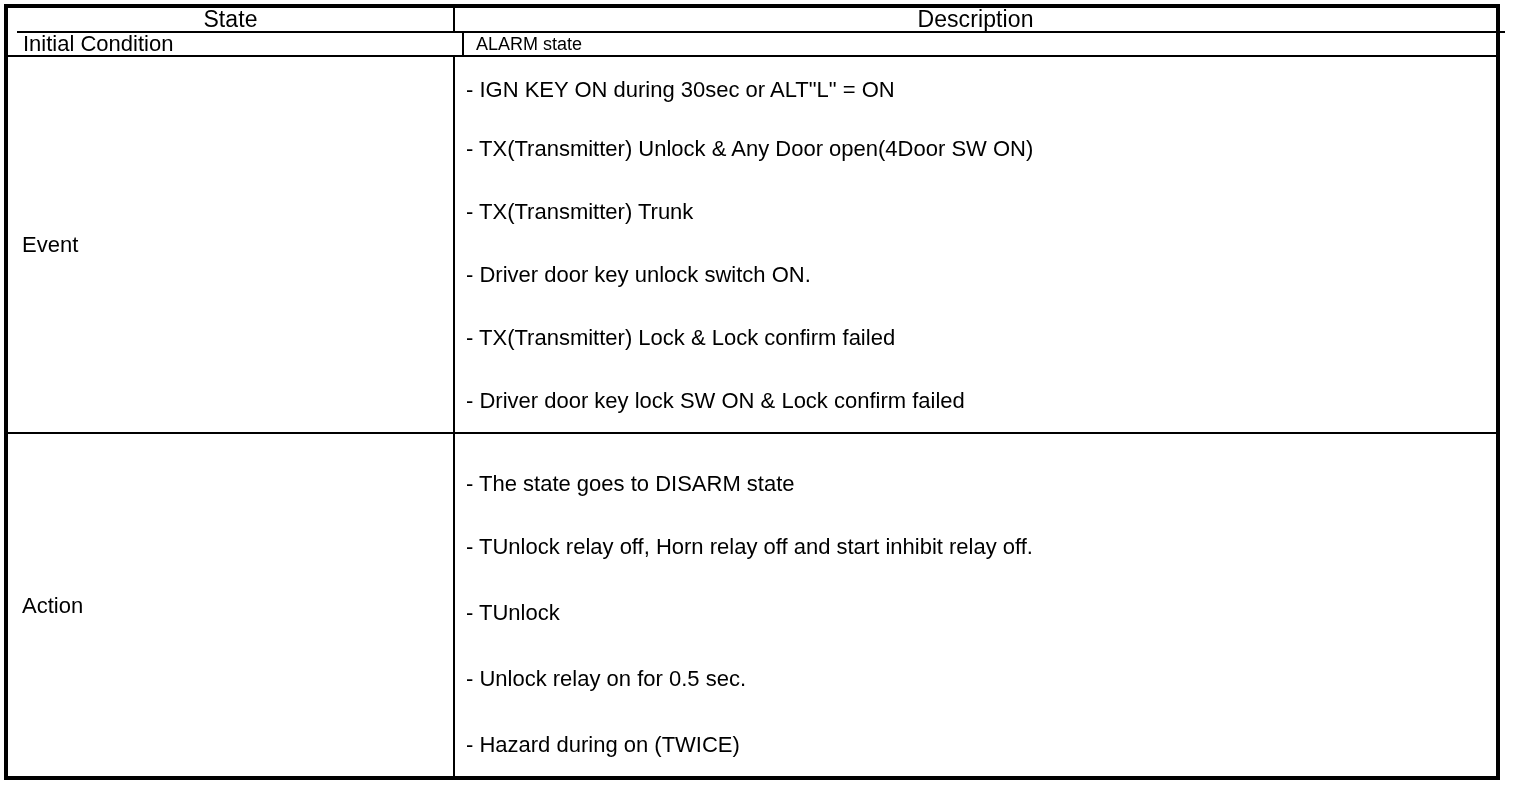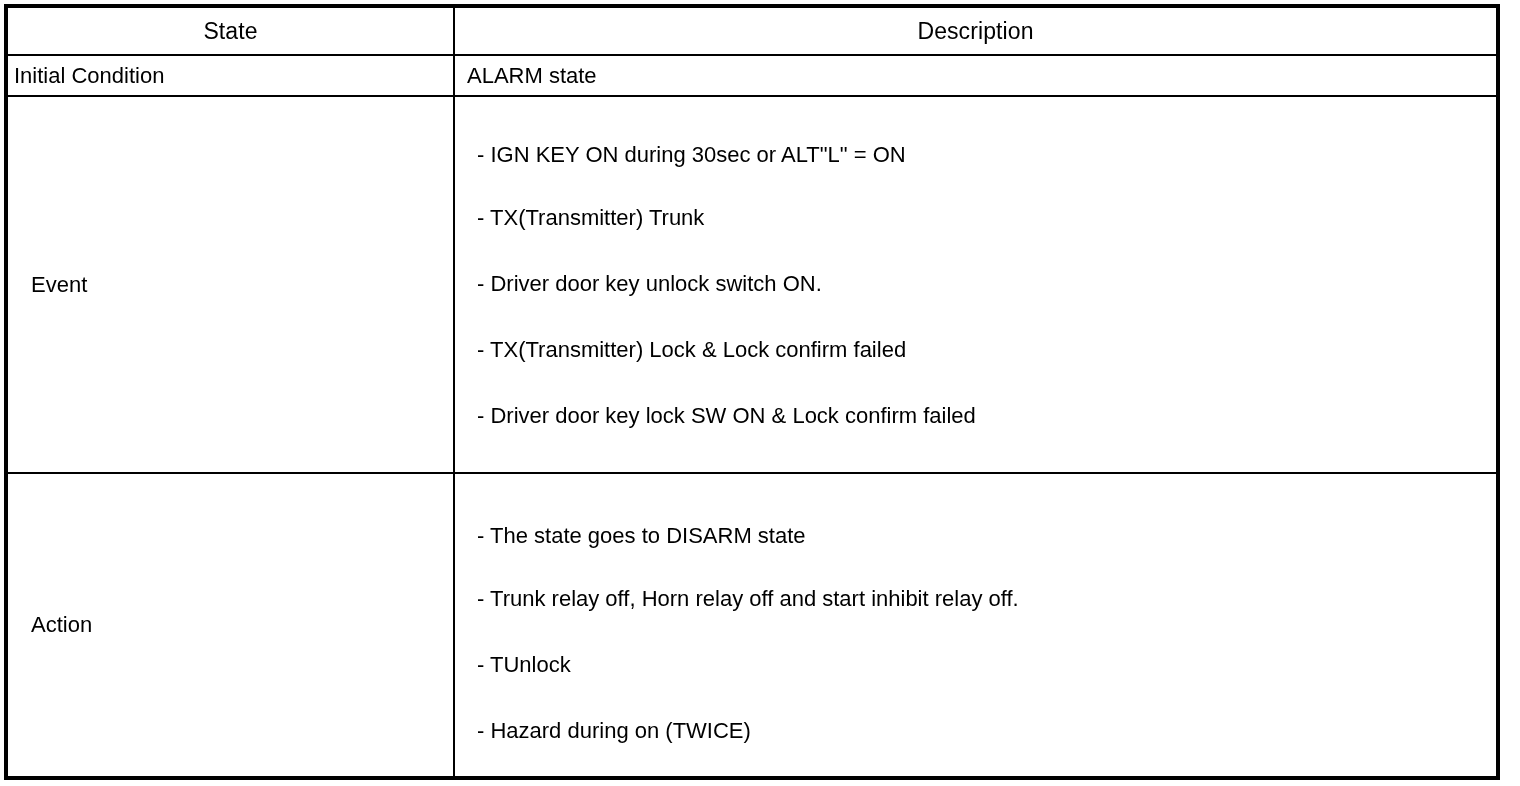--- a/index.html
+++ b/index.html
@@ -40,21 +40,21 @@
   .trow {
     display: flex;
     box-sizing: border-box;
     width: 100%;
   }
   .trow + .trow {
     border-top: 2px solid #000000;
   }
 
   .row-header   { height: 46px; }
-  .row-initial  { height: 41px; }
+  .row-initial  { height: 41px; margin-left: 9px; }
   .row-event    { height: 377px; }
   .row-action   { flex: 1 1 auto; }
 
   
   .cell {
     box-sizing: border-box;
     display: flex;
     flex-direction: column;
   }
   .cell-state {
@@ -83,31 +83,31 @@
     white-space: nowrap;
   }
 
   .label-text {
     font-size: 22px;
     line-height: 1;
     white-space: nowrap;
   }
 
   .value-text {
-    font-size: 22px;
+    font-size: 18px;
     line-height: 1;
     white-space: nowrap;
     padding-left: 6px;
   }
 
   
   .bullet-list {
     width: 100%;
     padding: 0 0 0 11px;
-    margin: 11px;
+    margin: 0;
     display: flex;
     flex-direction: column;
     justify-content: center;
     height: 100%;
     box-sizing: border-box;
   }
   .bullet-list.event-list {
     padding-top: 4px;
   }
   .bullet-list.action-list {
@@ -124,21 +124,21 @@
   }
   .bullet-row:first-child {
     height: 60px;
   }
 
   
   .side-label {
     height: 100%;
     display: flex;
     align-items: center;
-    padding-left: 23px;
+    padding-left: 14px;
     box-sizing: border-box;
     border-radius: 21px;
   }
 </style>
 </head>
 <body>
 
 <div class="page">
 
   <div class="state-table">
@@ -163,38 +163,40 @@
 
     <div class="trow row-event">
       <div class="cell cell-state">
         <div class="side-label">
           <span class="label-text">Event</span>
         </div>
       </div>
       <div class="cell cell-desc">
         <div class="bullet-list event-list">
           <span class="bullet-row">- IGN KEY ON during 30sec or ALT"L" = ON</span>
+          <span class="bullet-row">- TX(Transmitter) Unlock &amp; Any Door open(4Door SW ON)</span>
           <span class="bullet-row">- TX(Transmitter) Trunk</span>
           <span class="bullet-row">- Driver door key unlock switch ON.</span>
           <span class="bullet-row">- TX(Transmitter) Lock &amp; Lock confirm failed</span>
           <span class="bullet-row">- Driver door key lock SW ON &amp; Lock confirm failed</span>
         </div>
       </div>
     </div>
 
     <div class="trow row-action">
       <div class="cell cell-state">
         <div class="side-label">
           <span class="label-text">Action</span>
         </div>
       </div>
       <div class="cell cell-desc">
         <div class="bullet-list action-list">
           <span class="bullet-row">- The state goes to DISARM state</span>
-          <span class="bullet-row">- Trunk relay off, Horn relay off and start inhibit relay off.</span>
+          <span class="bullet-row">- TUnlock relay off, Horn relay off and start inhibit relay off.</span>
           <span class="bullet-row">- TUnlock</span>
+          <span class="bullet-row">- Unlock relay on for 0.5 sec.</span>
           <span class="bullet-row">- Hazard during on (TWICE)</span>
         </div>
       </div>
     </div>
 
   </div>
 </div>
 
 </body></html>

